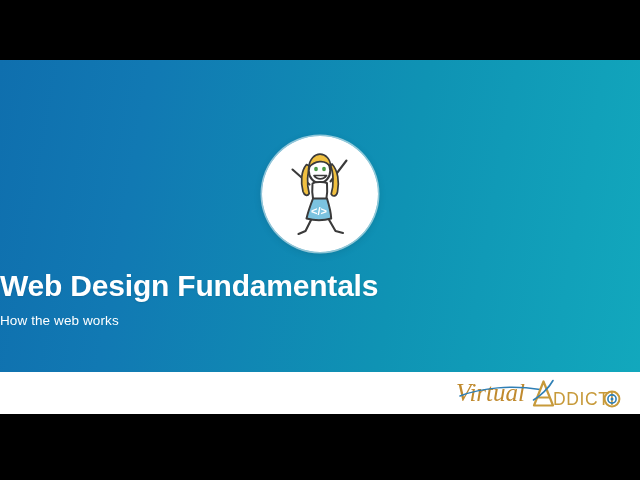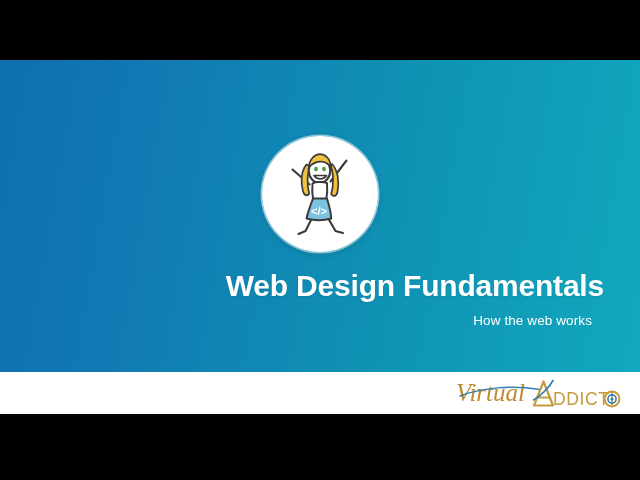--- a/index.html
+++ b/index.html
@@ -68,21 +68,21 @@
     height: 100%;
     display: block;
   }
 
   
   #headline {
     position: absolute;
     left: 0;
     top: 208px;            
     width: 604px;
-    text-align: right;
+    text-align: left;
   }
   #slide-title {
     margin: 0;
     font-size: 30px;
     line-height: 36px;
     font-weight: bold;
     color: #ffffff;
     letter-spacing: -0.2px;
     text-shadow: 0 1px 2px rgba(0,0,0,0.10);
   }

